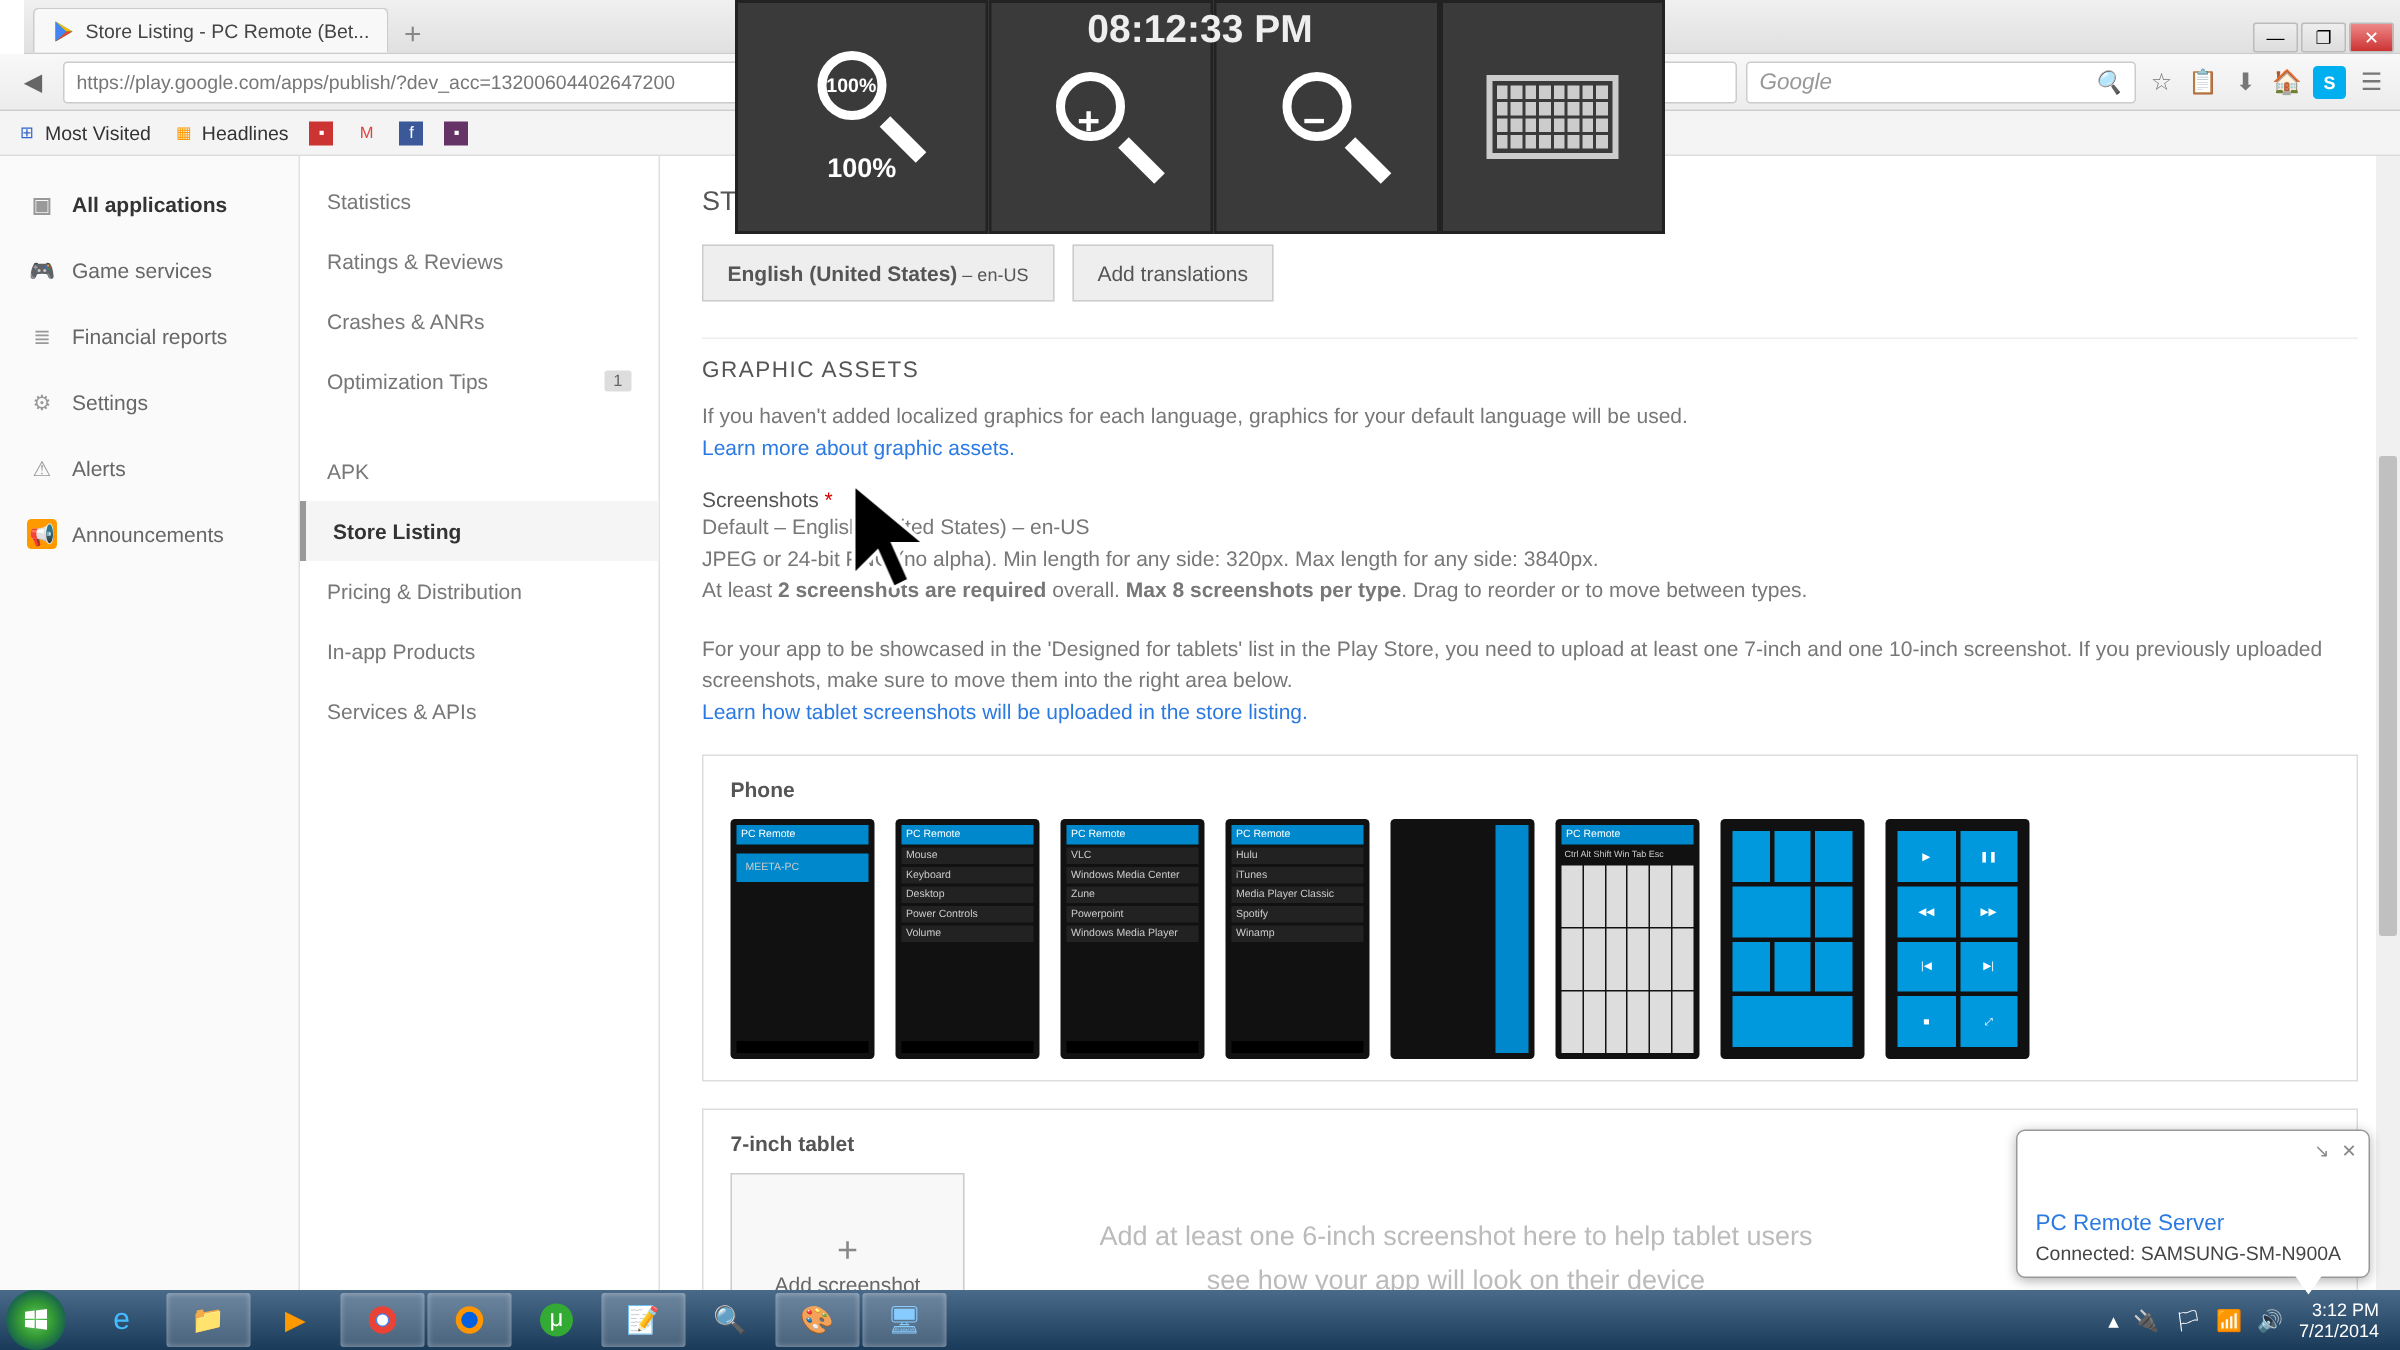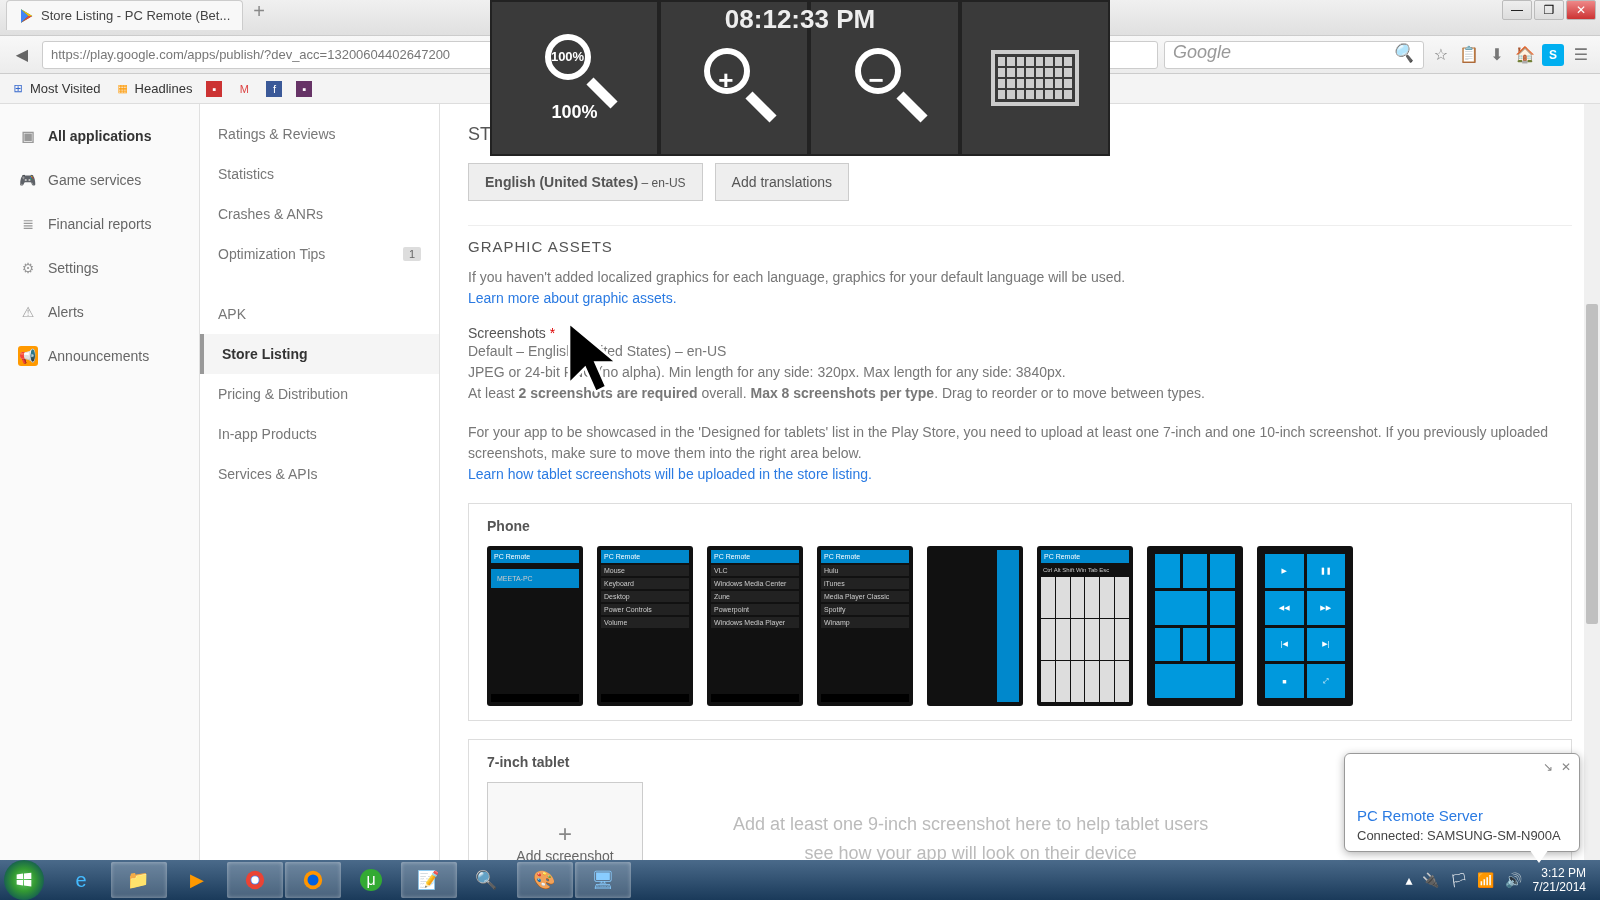--- a/index.html
+++ b/index.html
@@ -1,33 +1,33 @@
 <!DOCTYPE html>
 <html><head>
 <meta charset="utf-8">
 <style>
 * { margin: 0; padding: 0; box-sizing: border-box; font-family: Arial, sans-serif; }
 body { width: 1600px; height: 900px; overflow: hidden; position: relative; background: #fff; }
 
 
-.titlebar { height: 36px; background: linear-gradient(#f0f0f0, #e0e0e0); display: flex; align-items: flex-start; border-bottom: 1px solid #ccc; }
+.titlebar { height: 36px; background: linear-gradient(#f0f0f0, #e0e0e0); display: flex; align-items: flex-end; border-bottom: 1px solid #ccc; margin-left: 16px; }
 .tab { display: flex; align-items: center; padding: 0 12px; height: 30px; background: #f8f8f8; border-radius: 4px 4px 0 0; margin-left: 6px; border: 1px solid #ccc; border-bottom: none; }
 .tab-favicon { width: 16px; height: 16px; margin-right: 6px; }
 .tab-title { font-size: 13px; color: #444; }
 .newtab { margin-left: 10px; color: #888; font-size: 20px; }
 .titlebar-spacer { flex: 1; }
 .win-btns { display: flex; gap: 2px; margin-right: 4px; }
 .win-btn { width: 30px; height: 20px; display: flex; align-items: center; justify-content: center; font-size: 12px; background: linear-gradient(#eee,#ddd); border: 1px solid #bbb; border-radius: 2px; }
 .win-close { background: linear-gradient(#e88,#c33); color: #fff; }
 
 
 .urlbar-row { height: 38px; background: linear-gradient(#f8f8f8,#ececec); display: flex; align-items: center; padding: 0 8px; gap: 6px; border-bottom: 1px solid #ccc; }
 .nav-btn { width: 28px; height: 28px; border-radius: 4px; display: flex; align-items: center; justify-content: center; color: #666; font-size: 16px; }
 .urlinput { flex: 1; height: 28px; border: 1px solid #ccc; border-radius: 3px; padding: 0 8px; font-size: 13px; color: #777; display: flex; align-items: center; background: #fff; }
-.searchbox { width: 260px; height: 28px; border: 1px solid #ccc; border-radius: 3px; padding: 0 8px; font-size: 18px; color: #999; font-style: italic; display: flex; justify-content: space-between; background: #fff; }
+.searchbox { width: 260px; height: 28px; border: 1px solid #ccc; border-radius: 3px; padding: 0 8px; font-size: 15px; color: #999; font-style: italic; display: flex; align-items: center; justify-content: space-between; background: #fff; }
 .toolbar-icon { width: 22px; height: 22px; display: flex; align-items: center; justify-content: center; color: #777; font-size: 16px; }
 .skype-icon { background: #00aff0; color: #fff; border-radius: 3px; font-size: 12px; font-weight: bold; }
 
 
 .bookmarks { height: 30px; background: #f4f4f4; display: flex; align-items: center; padding: 0 10px; gap: 14px; border-bottom: 1px solid #ddd; font-size: 13px; color: #333; }
 .bm-item { display: flex; align-items: center; gap: 4px; }
 .bm-favicon { width: 16px; height: 16px; display: inline-flex; align-items: center; justify-content: center; font-size: 11px; }
 
 
 .content { display: flex; height: calc(100% - 36px - 38px - 30px - 40px); position: relative; }
@@ -196,24 +196,24 @@
       <span>Alerts</span>
     </div>
     <div class="sb1-item">
       <span class="sb1-icon announce-icon">📢</span>
       <span>Announcements</span>
     </div>
   </div>
 
   <div class="sidebar2">
     <div class="sb2-item">
+        <span>Statistics</span>
+      </div>
+    <div class="sb2-item">
         <span>Ratings &amp; Reviews</span>
-      </div>
-    <div class="sb2-item">
-        <span>Statistics</span>
       </div>
     <div class="sb2-item">
         <span>Crashes &amp; ANRs</span>
       </div>
     <div class="sb2-item">
       <span>Optimization Tips</span>
       <span class="sb2-badge">1</span>
     </div>
     <div class="sb2-divider"></div>
     <div class="sb2-item">
@@ -346,21 +346,21 @@
     </div>
 
     <div class="screenshot-group" style="border-bottom:none">
       <div class="group-label">7-inch tablet</div>
       <div class="tablet-row">
         <div class="add-shot">
           <div class="add-plus">+</div>
           <div>Add screenshot</div>
         </div>
         <div class="tablet-hint">
-          <div>Add at least one 9-inch screenshot here to help tablet users</div>
+          <div>Add at least one 6-inch screenshot here to help tablet users</div>
           <div>see how your app will look on their device</div>
         </div>
       </div>
     </div>
   </div>
 </div>
 
 <div class="scrollbar">
   <div class="scroll-thumb"></div>
 </div>

